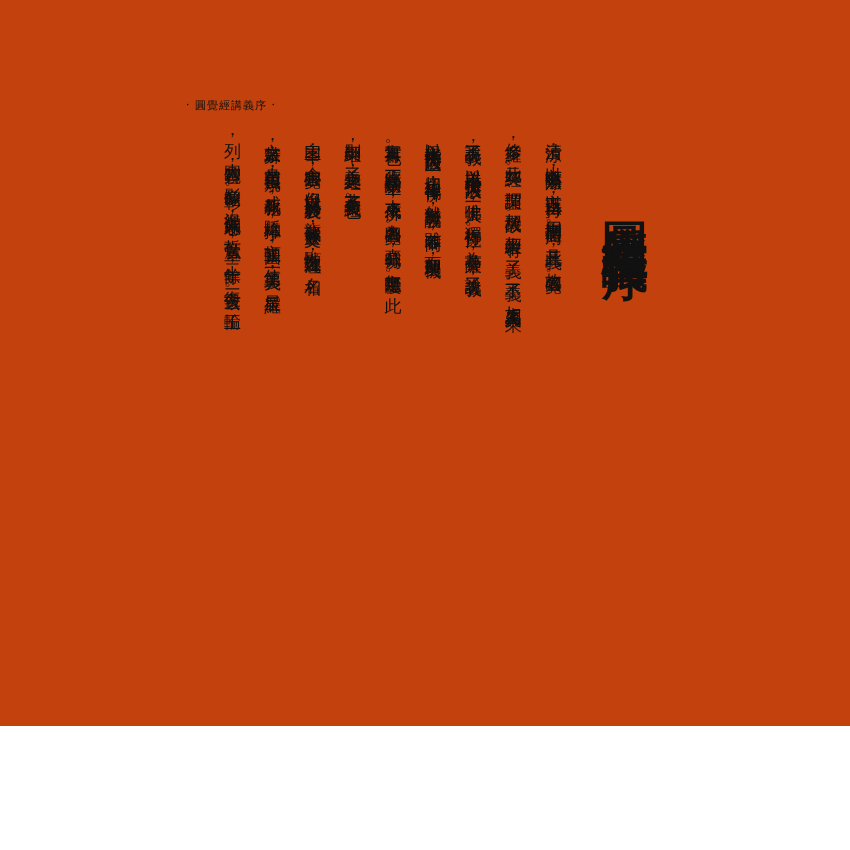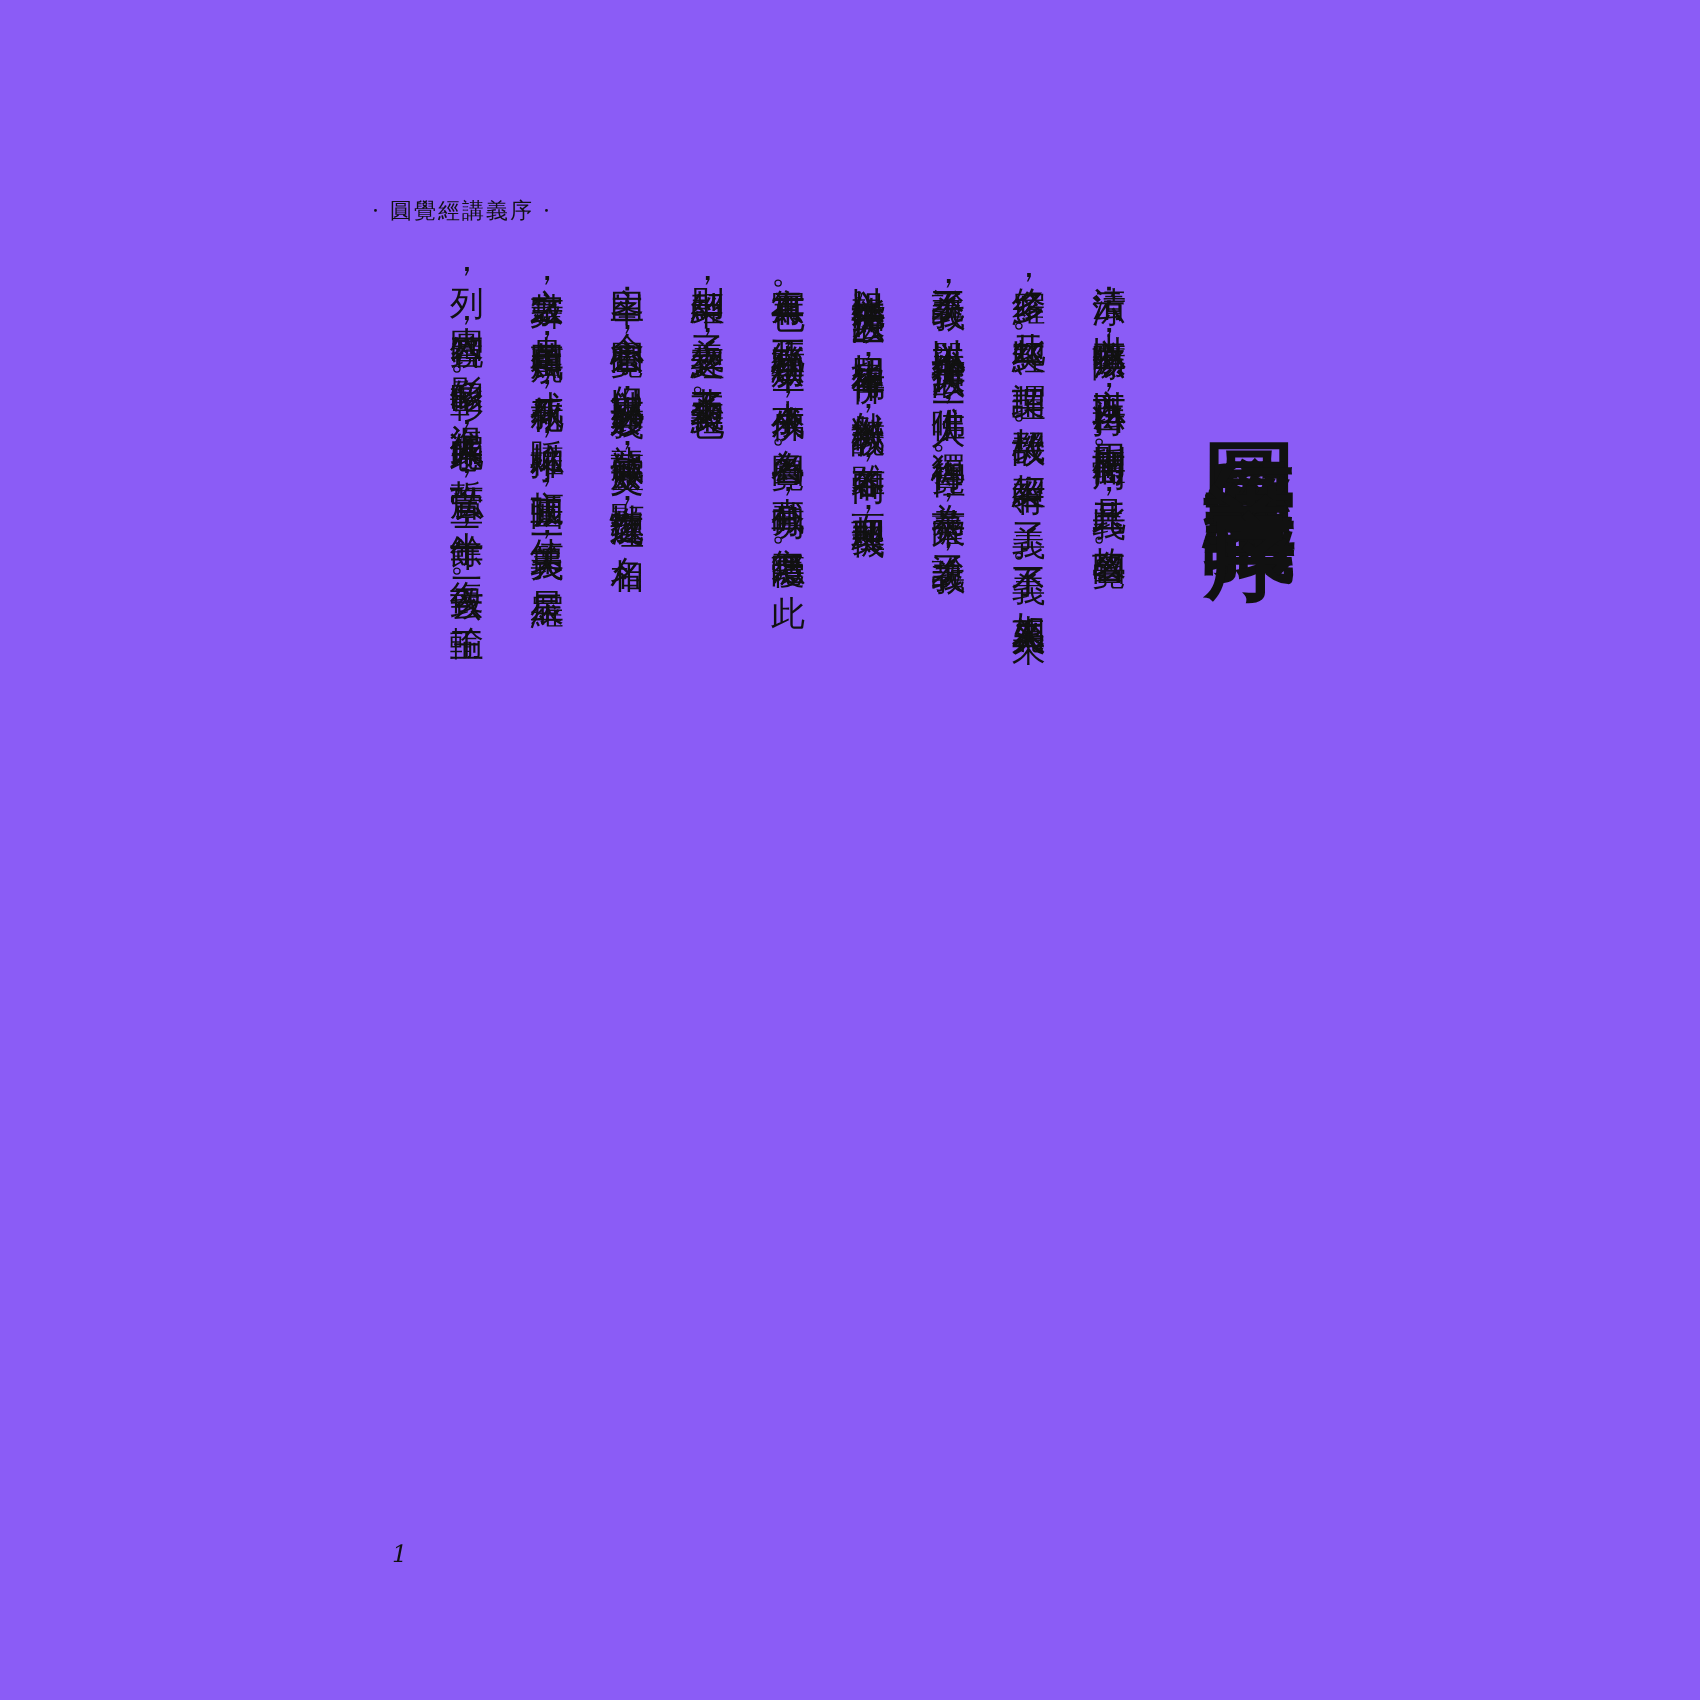--- a/index.html
+++ b/index.html
@@ -3,22 +3,22 @@
 <meta charset="utf-8">
 <style>
   html, body {
     margin: 0;
     padding: 0;
     background: #ffffff;
   }
   .page {
     position: relative;
     width: 850px;
-    height: 850px;
-    background: #8b5cf6;
+    height: 726px;
+    background: #c2410c;
     overflow: hidden;
     font-family: "DejaVu Serif", "Liberation Serif", serif;
     color: #111111;
   }
 
   
   .running-header {
     position: absolute;
     top: 98px;
     left: 186px;

